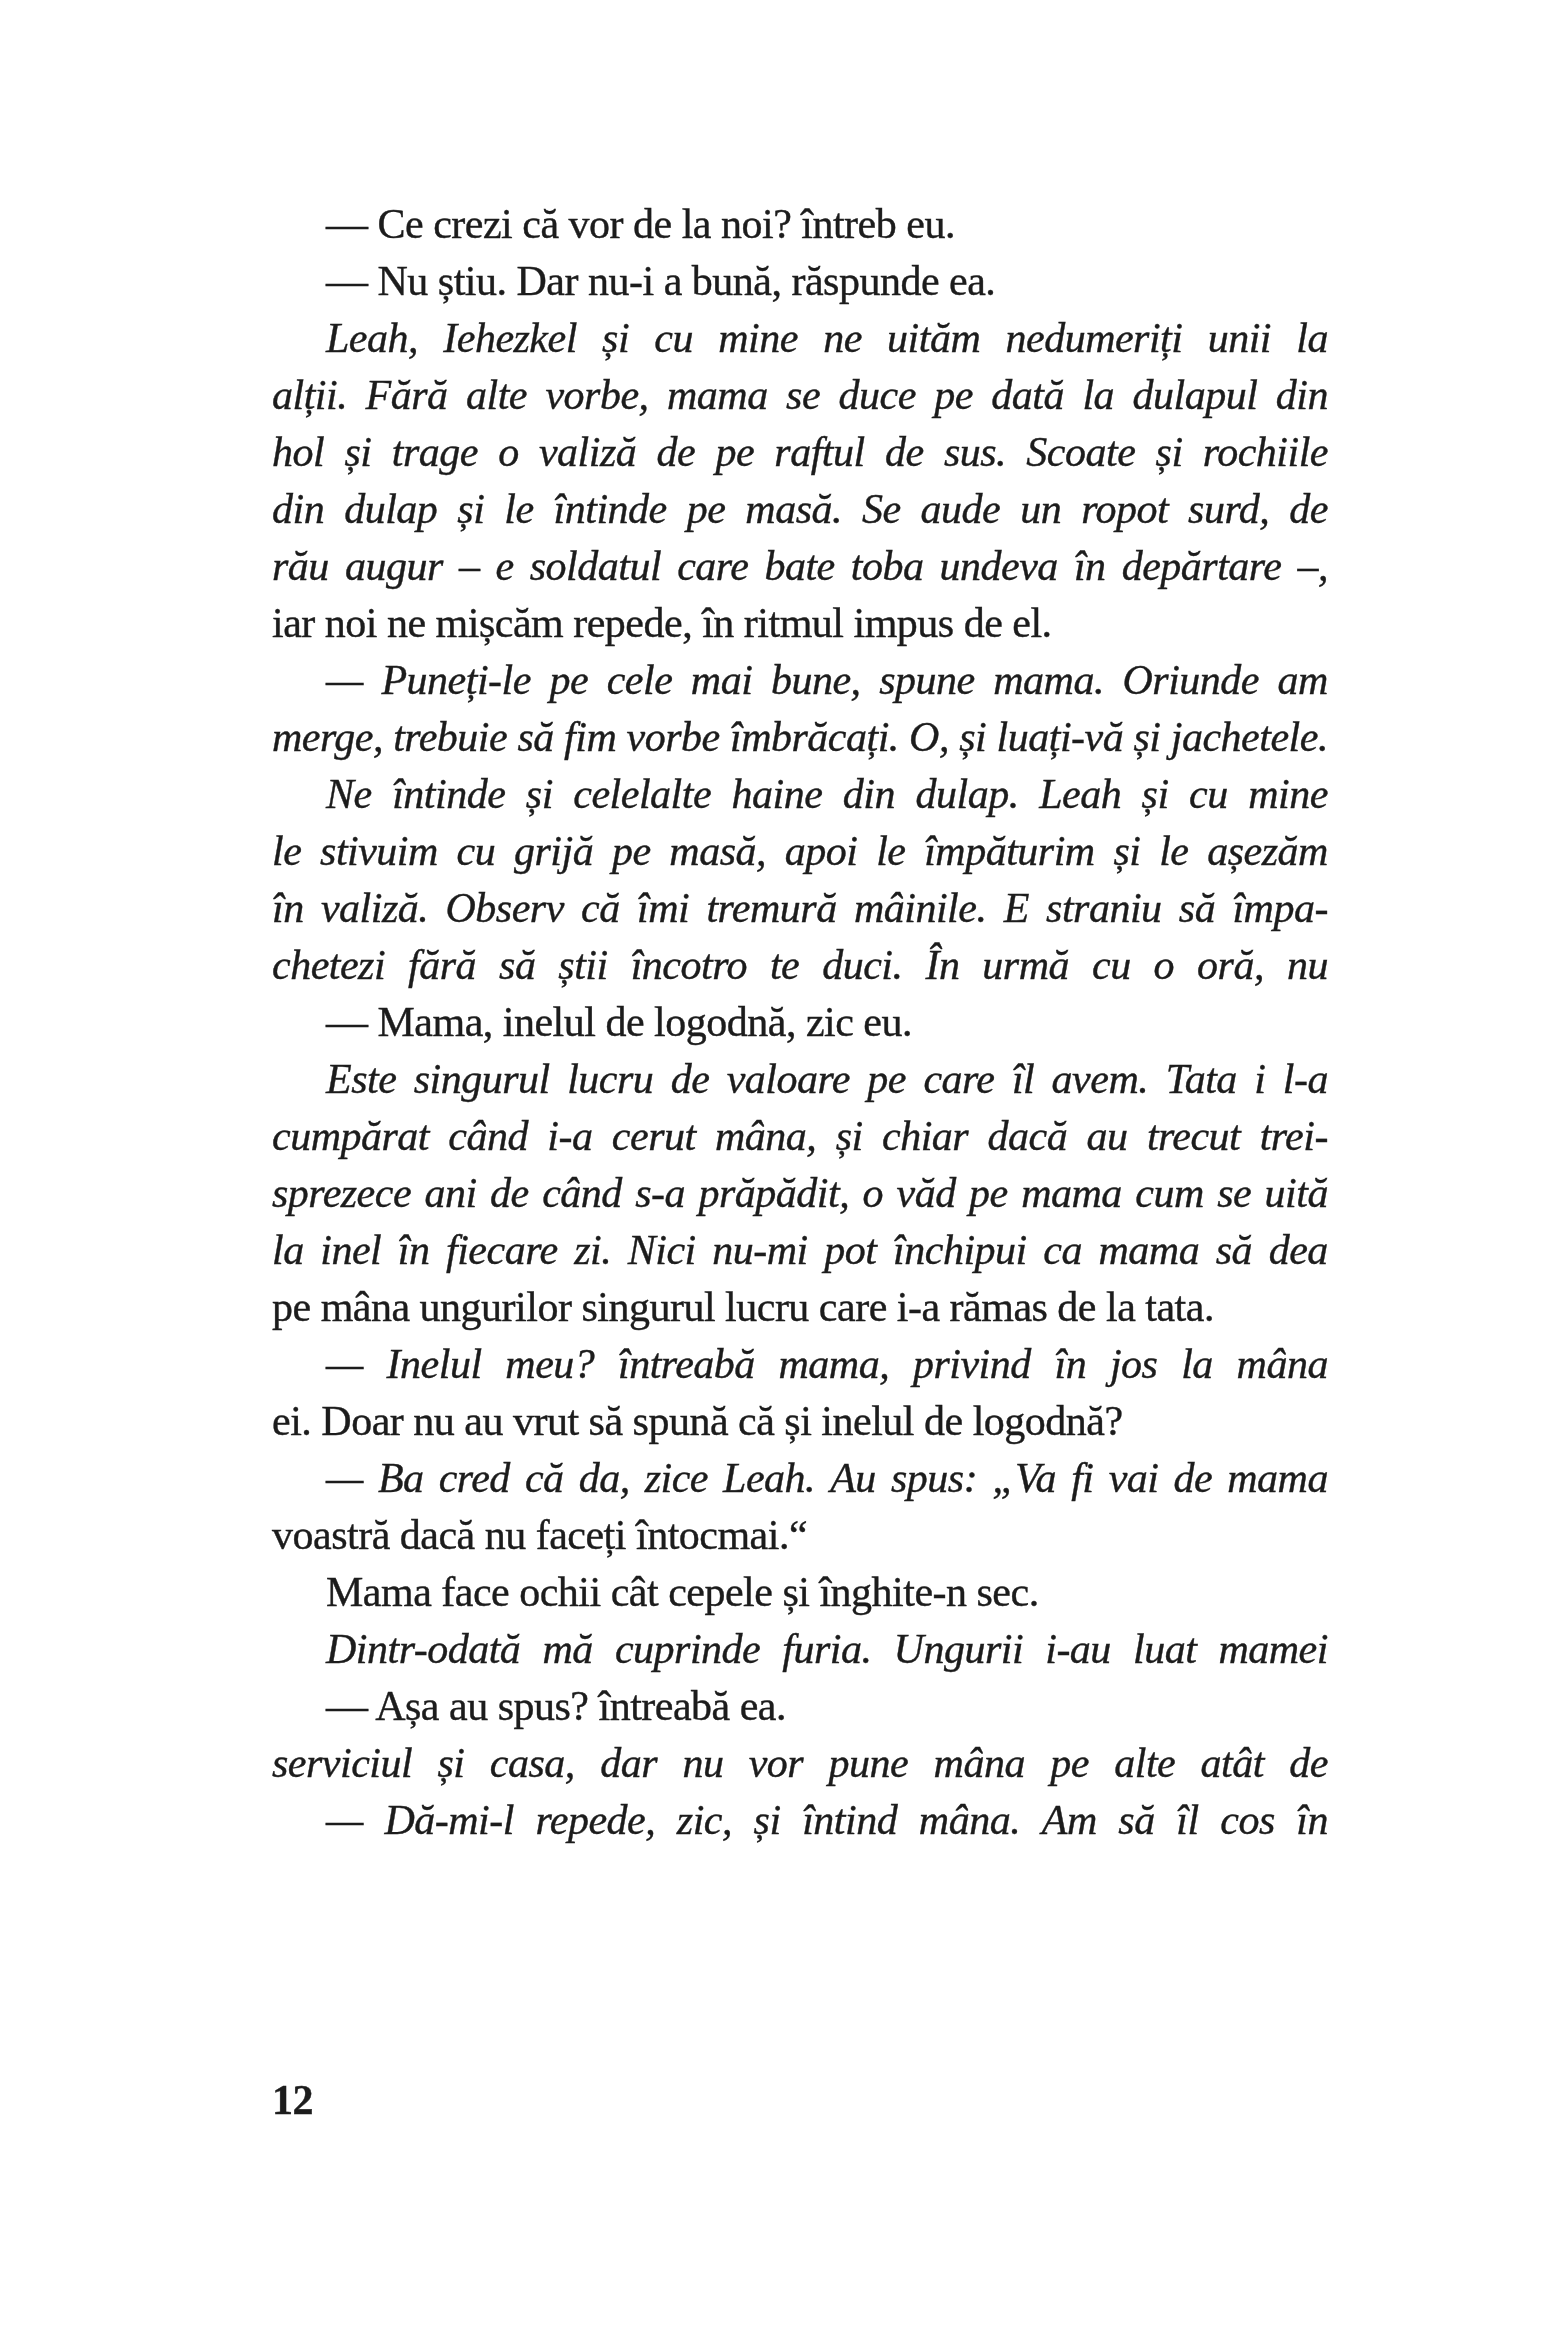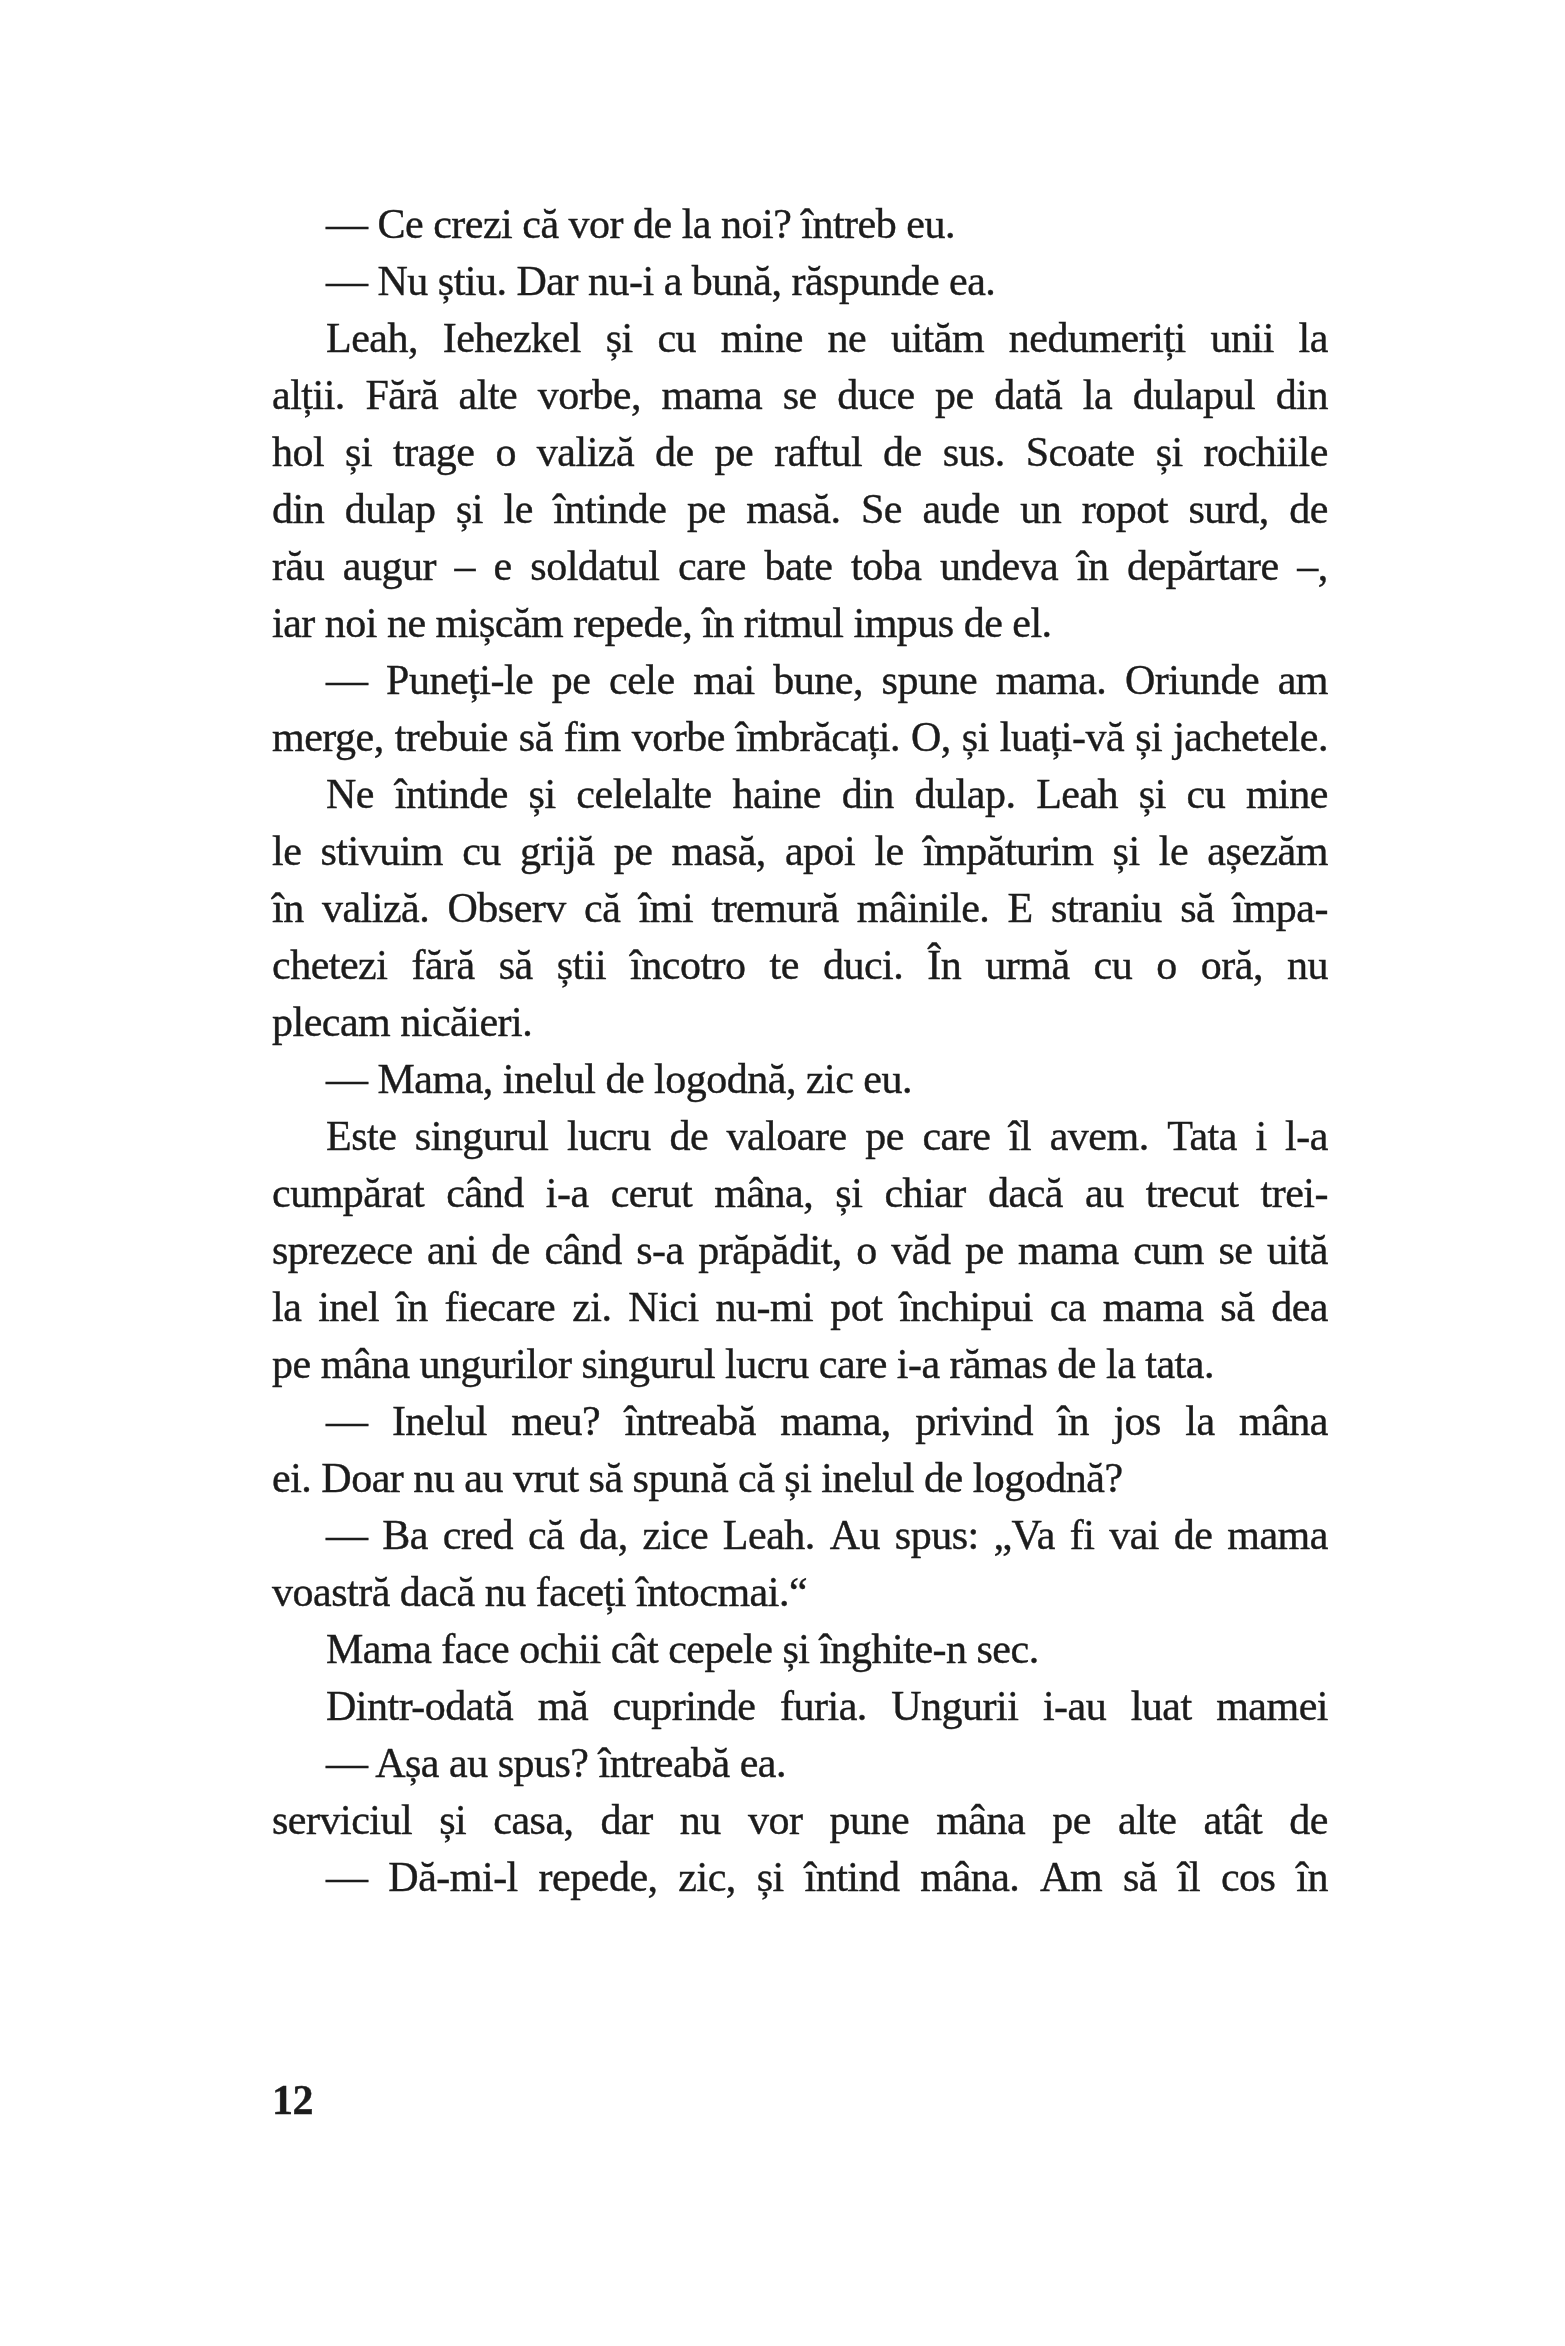--- a/index.html
+++ b/index.html
@@ -25,20 +25,21 @@
   }
   .line{
     height:57px;
     line-height:57px;
     white-space:nowrap;
   }
   .line.just{
     display:flex;
     justify-content:space-between;
     white-space:normal;
+    font-style:italic;
   }
   .line.indent{
     padding-left:54px;
   }
   .page-number{
     position:absolute;
     left:272px; top:2072px;
     height:57px;
     line-height:57px;
     font-weight:bold;
@@ -195,21 +196,20 @@
         <span>încotro</span>
         <span>te</span>
         <span>duci.</span>
         <span>În</span>
         <span>urmă</span>
         <span>cu</span>
         <span>o</span>
         <span>oră,</span>
         <span>nu</span>
       </div>
-      <div class="line">plecam nicăieri.</div>
       <div class="line indent">— Mama, inelul de logodnă, zic eu.</div>
       <div class="line indent just">
         <span>Este</span>
         <span>singurul</span>
         <span>lucru</span>
         <span>de</span>
         <span>valoare</span>
         <span>pe</span>
         <span>care</span>
         <span>îl</span>

